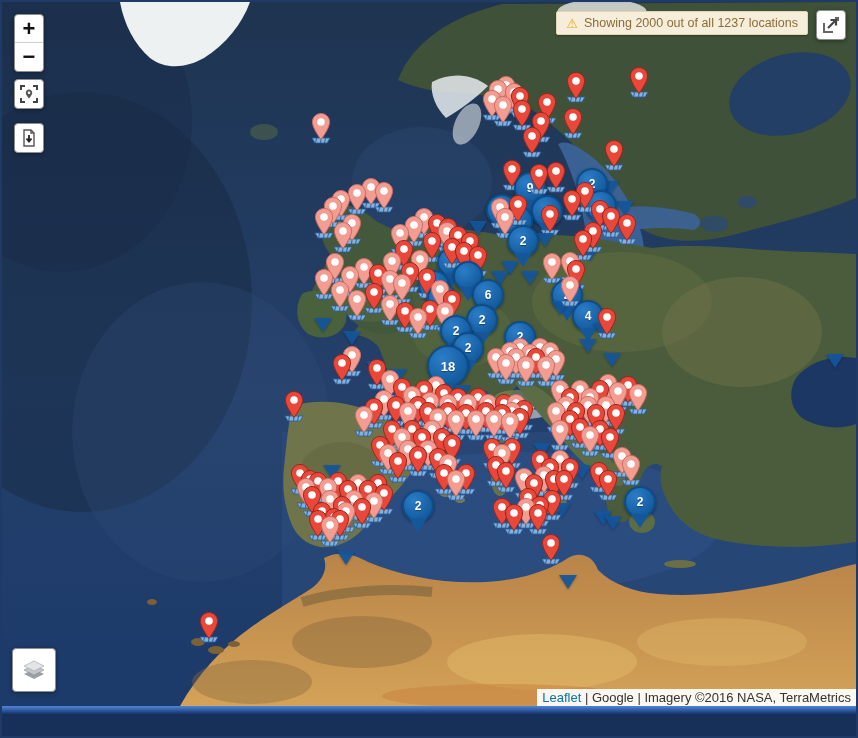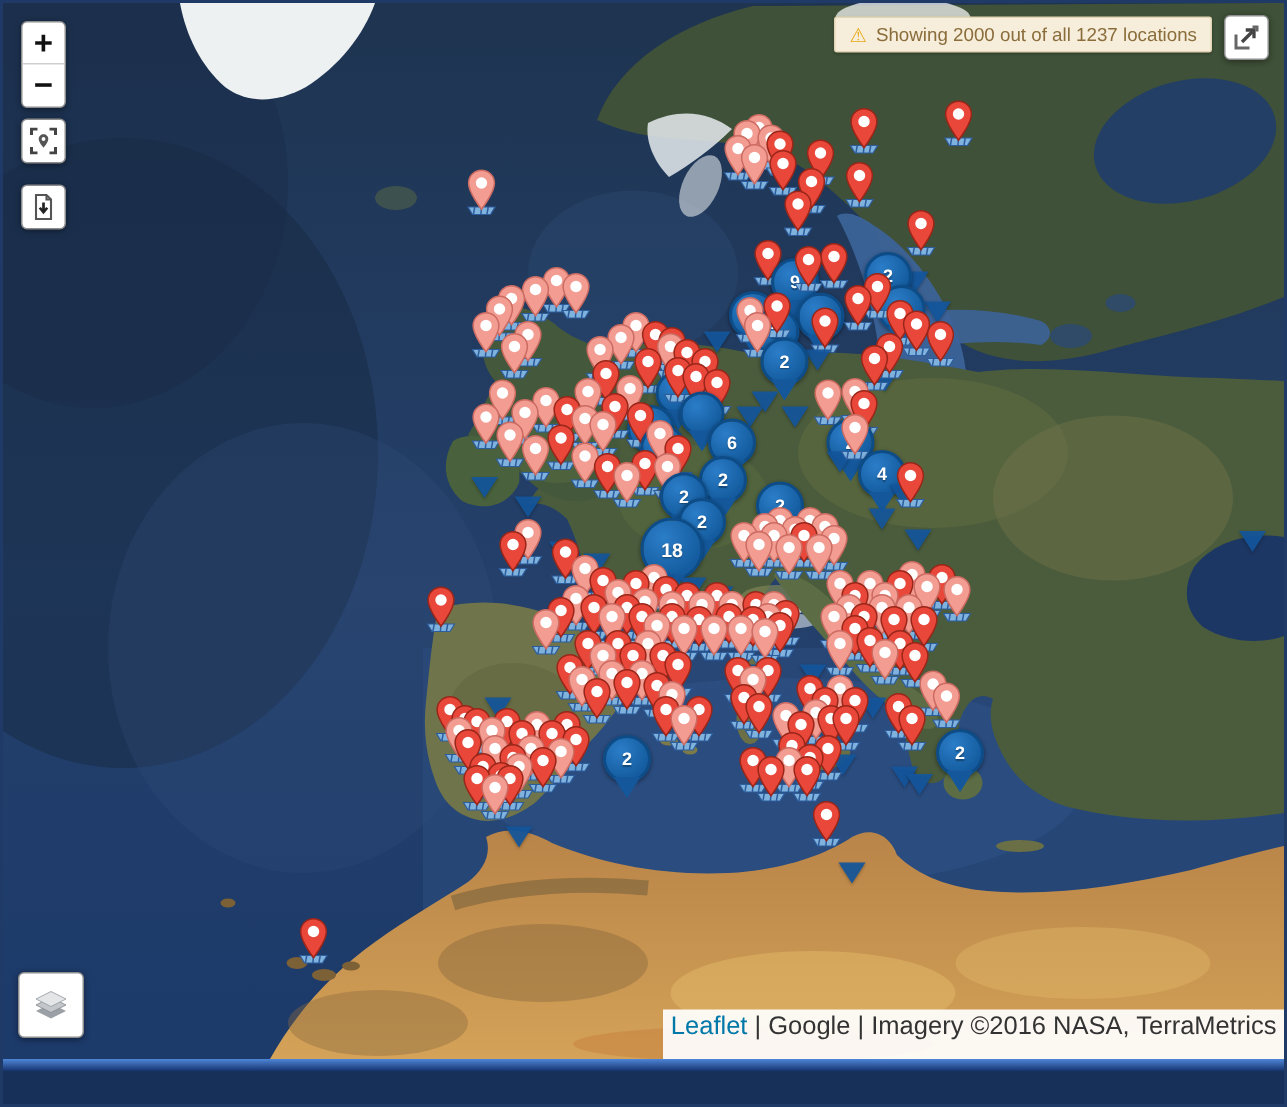--- a/index.html
+++ b/index.html
@@ -78,23 +78,23 @@
     position:absolute; right:48px; top:9px; height:24px;
     background:#f6edda; border:1px solid #e3d5b3; border-radius:2px;
     display:flex; align-items:center; gap:6px; padding:0 9px;
     font-size:12.5px; color:#8a6d3b; box-shadow:0 1px 2px rgba(0,0,0,.25);
     white-space:nowrap;
   }
   .warn .wicon { color:#e6a817; font-size:13px; line-height:1; }
 
   
   .attr {
-    position:absolute; right:0; bottom:0; height:33px;
+    position:absolute; right:0; bottom:0; height:17px;
     background:rgba(255,255,255,.92); padding:1px 5px 0 5px;
-    font-size:17px; color:#333; white-space:nowrap;
+    font-size:13px; color:#333; white-space:nowrap;
   }
   .attr a { color:#0078a8; text-decoration:none; cursor:pointer; }
 
   
   .foot { height:8px; background:linear-gradient(#4e86d8,#16336e); }
 </style>
 </head>
 <body>
 
 <div class="window">

